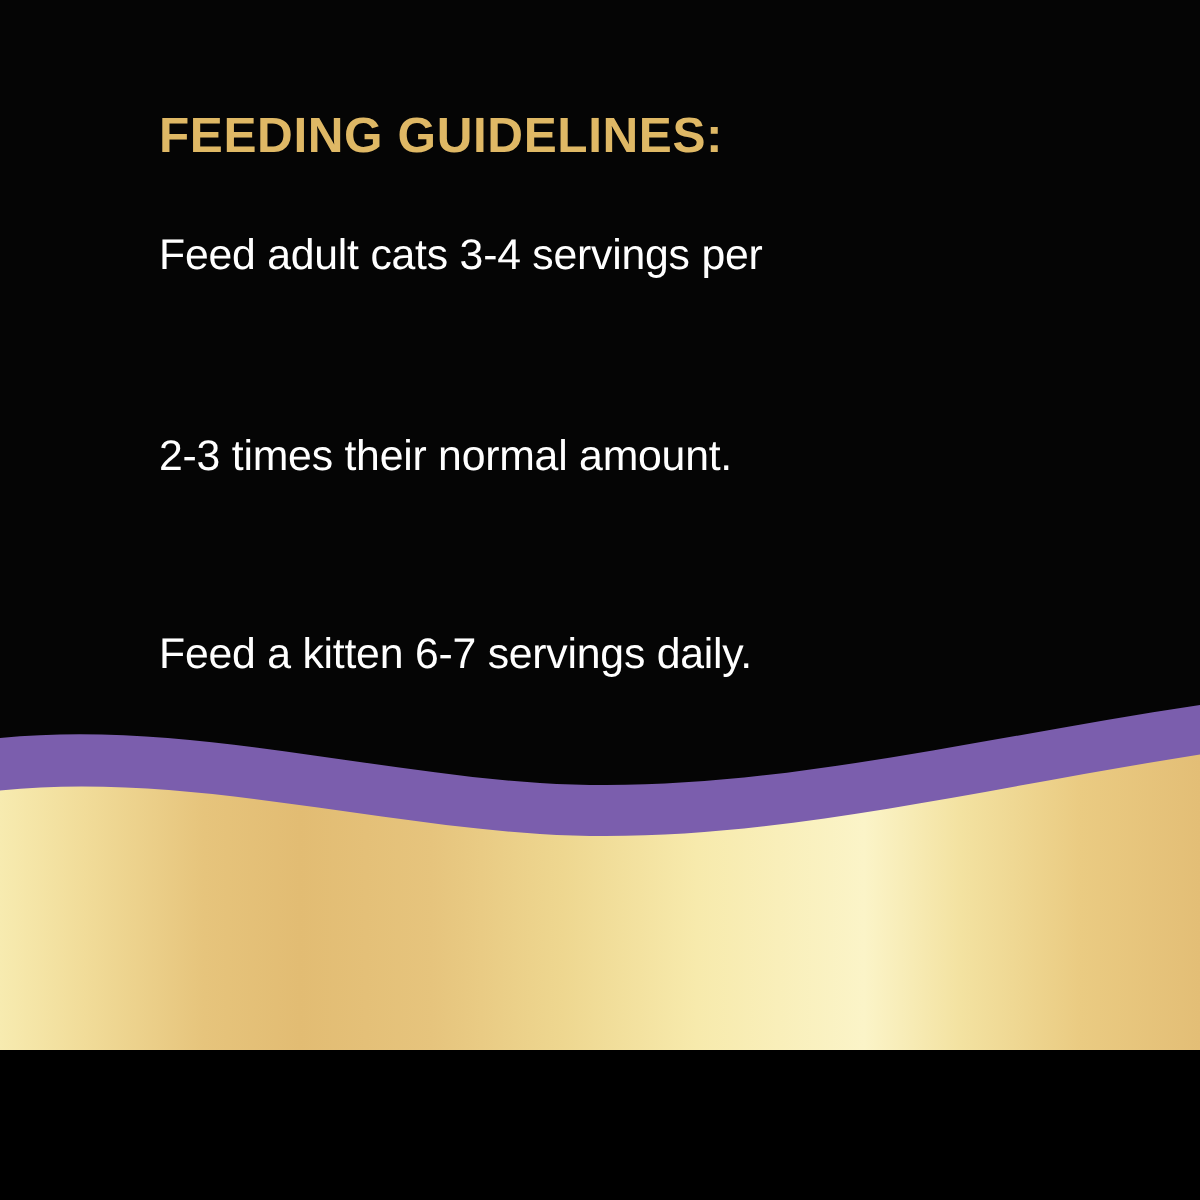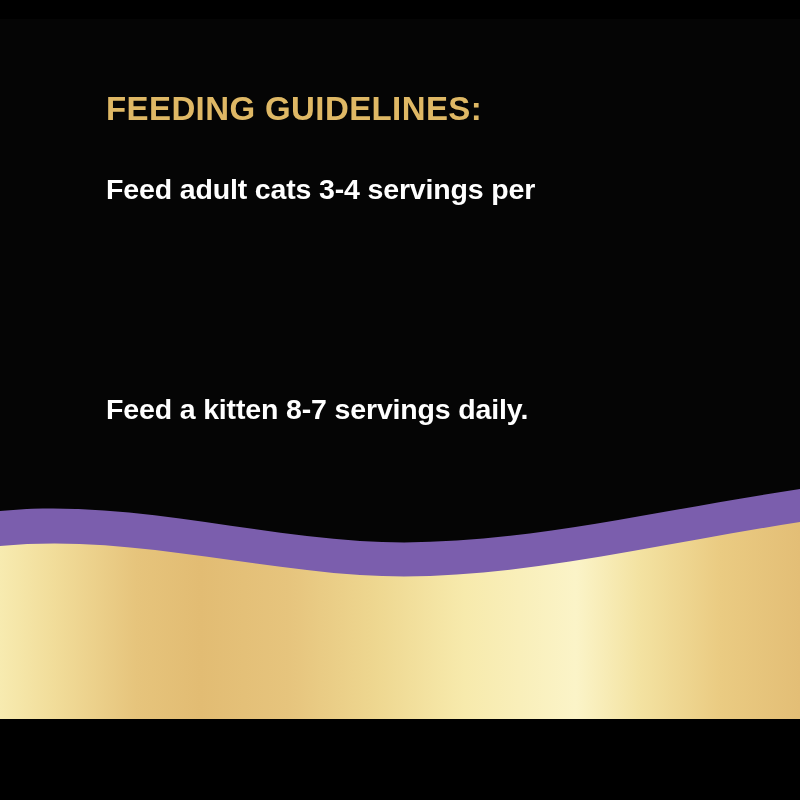--- a/index.html
+++ b/index.html
@@ -10,21 +10,20 @@
     background: #000000;
     font-family: "Liberation Sans", sans-serif;
   }
 
   #panel {
     position: relative;
     width: 800px;
     height: 700px;
     background: #050505;
     overflow: hidden;
-    margin-top: 19px;
   }
 
   
   #content {
     position: absolute;
     left: 0;
     top: 0;
     width: 800px;
     padding: 72px 60px 0 106px;
     box-sizing: border-box;
@@ -36,21 +35,21 @@
     font-weight: bold;
     letter-spacing: 0.4px;
     line-height: 1.12;
     margin: 0 0 38px 0;
     text-transform: uppercase;
     white-space: nowrap;
   }
 
   .para {
     font-size: 28.5px;
-    font-weight: bold;
+    font-weight: normal;
     line-height: 1.62;
     letter-spacing: -0.15px;
     color: #ffffff;
     margin: 0;
   }
   .para .ln { display: block; }
 
   .gap-a { height: 88px; }
   .gap-b { height: 86px; }
 
@@ -74,26 +73,27 @@
 
     <h1 id="heading" style="color: rgb(223, 184, 101);">FEEDING GUIDELINES:</h1>
 
     <p class="para">
       <span class="ln">Feed adult cats 3-4 servings per</span>
     </p>
 
     <div class="gap-a"></div>
 
     <p class="para">
+      <span class="ln">2-3 times their normal amount.</span>
     </p>
 
     <div class="gap-b"></div>
 
     <p class="para">
-      <span class="ln">Feed a kitten 8-7 servings daily.</span>
+      <span class="ln">Feed a kitten 6-7 servings daily.</span>
     </p>
 
   </div>
 
   <svg id="wave" viewBox="0 0 800 230" preserveAspectRatio="none">
     <defs>
       <linearGradient id="goldGrad" x1="0" y1="0" x2="1" y2="0">
         <stop offset="0.00" stop-color="#F7EBB0"></stop>
         <stop offset="0.07" stop-color="#F1DC99"></stop>
         <stop offset="0.17" stop-color="#E6C47C"></stop>

